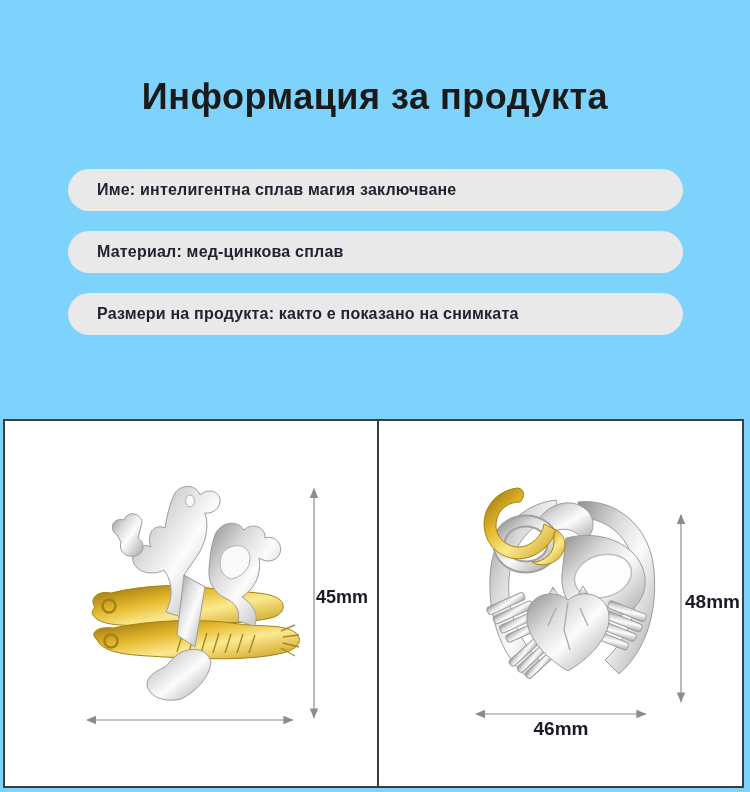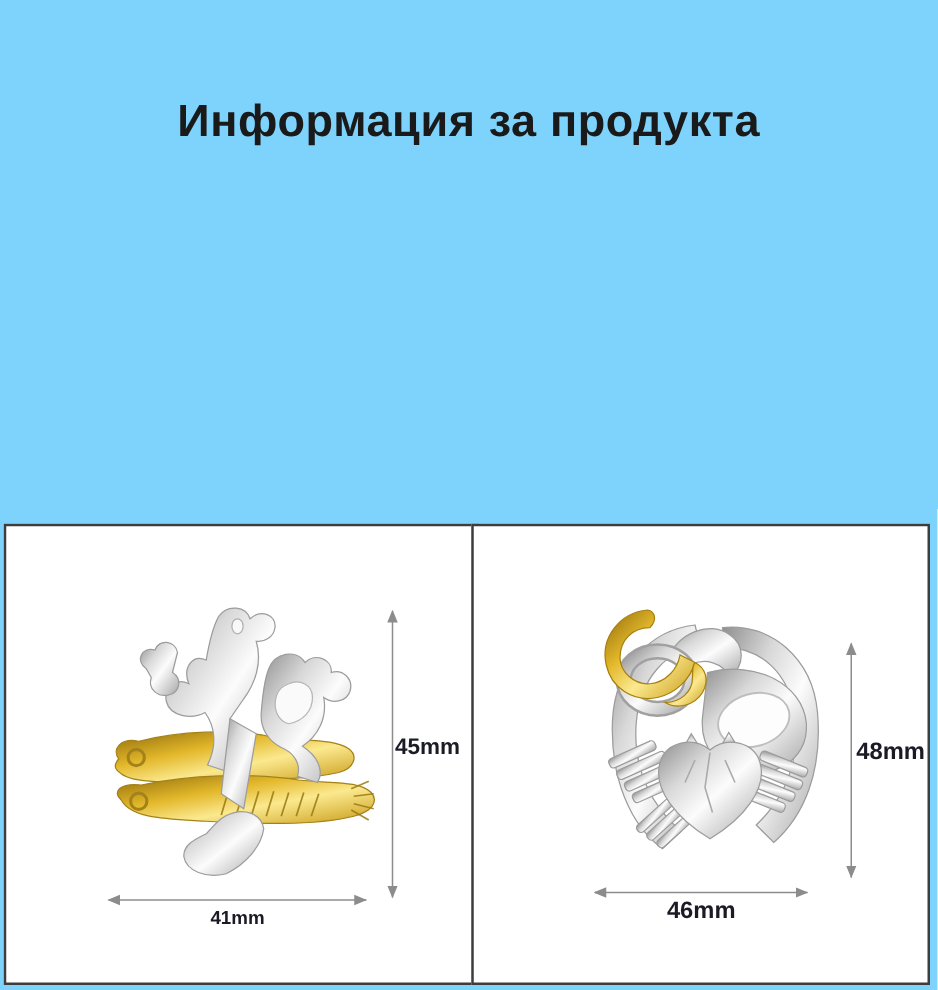--- a/index.html
+++ b/index.html
@@ -29,20 +29,31 @@
   .h-label-right { left:306px; top:170px; font-size:19px;text-align:right; }
   .w-label-right { left:97px;  top:297px; width:170px; text-align:center; font-size:19px; }
 </style>
 </head>
 <body>
 
 <div class="page">
 
   <h1 class="title">Информация за продукта</h1>
 
+  <div class="bars">
+    <div class="bar">
+      <span>Име: интелигентна сплав магия заключване</span>
+    </div>
+    <div class="bar">
+      <span>Материал: мед-цинкова сплав</span>
+    </div>
+    <div class="bar">
+      <span>Размери на продукта: както е показано на снимката</span>
+    </div>
+  </div>
 
   <div class="panel panel-left">
     <svg class="photo" style="left:80px;top:64px;" width="220" height="237" viewBox="0 0 220 237">
       <defs>
         <linearGradient id="goldL" x1="0" y1="0" x2="1" y2="1">
           <stop offset="0" stop-color="#8f6b0a"></stop>
             <stop offset="0.35" stop-color="#e3b82b"></stop>
           <stop offset="0.6" stop-color="#fbe98f"></stop>
             <stop offset="1" stop-color="#c89a16"></stop>
         </linearGradient>
@@ -83,21 +94,20 @@
           </marker>
         <marker id="mS" markerWidth="9" markerHeight="8" refX="1" refY="4" orient="auto">
           <path d="M8.5,0.5 L0,4 L8.5,7.5 Z" fill="#8c8c8c"></path>
           </marker>
       </defs>
       <line x1="309" y1="68" x2="309" y2="297" stroke="#8c8c8c" stroke-width="1.2" marker-start="url(#mS)" marker-end="url(#mE)"></line>
       <line x1="82" y1="299" x2="288" y2="299" stroke="#8c8c8c" stroke-width="1.2" marker-start="url(#mS)" marker-end="url(#mE)"></line>
     </svg>
 
     <div class="dim-label h-label-left">45mm</div>
-    <div class="dim-label w-label-left">41mm</div>
   </div>
 
   <div class="panel panel-right">
     <svg class="photo" style="left:89px;top:59px;" width="200" height="230" viewBox="0 0 200 230">
       <defs>
         <linearGradient id="goldR" x1="0" y1="0" x2="1" y2="1">
           <stop offset="0" stop-color="#8f6b0a"></stop>
             <stop offset="0.35" stop-color="#e3b82b"></stop>
           <stop offset="0.6" stop-color="#fbe98f"></stop>
             <stop offset="1" stop-color="#c89a16"></stop>

